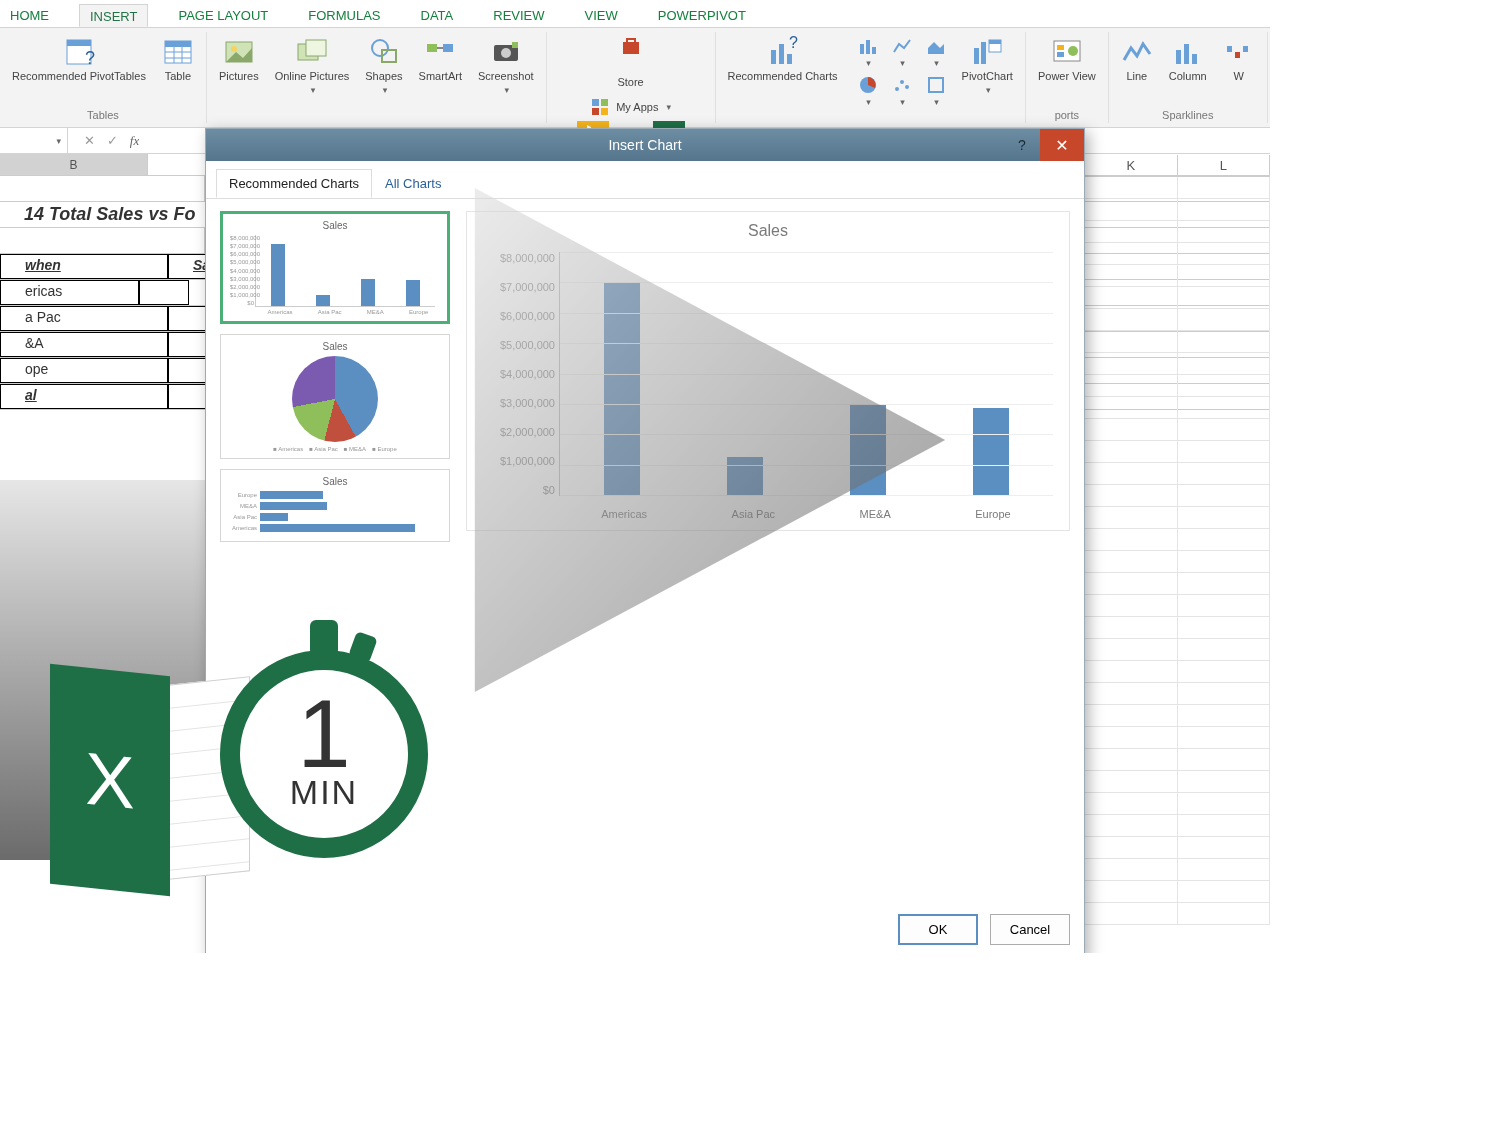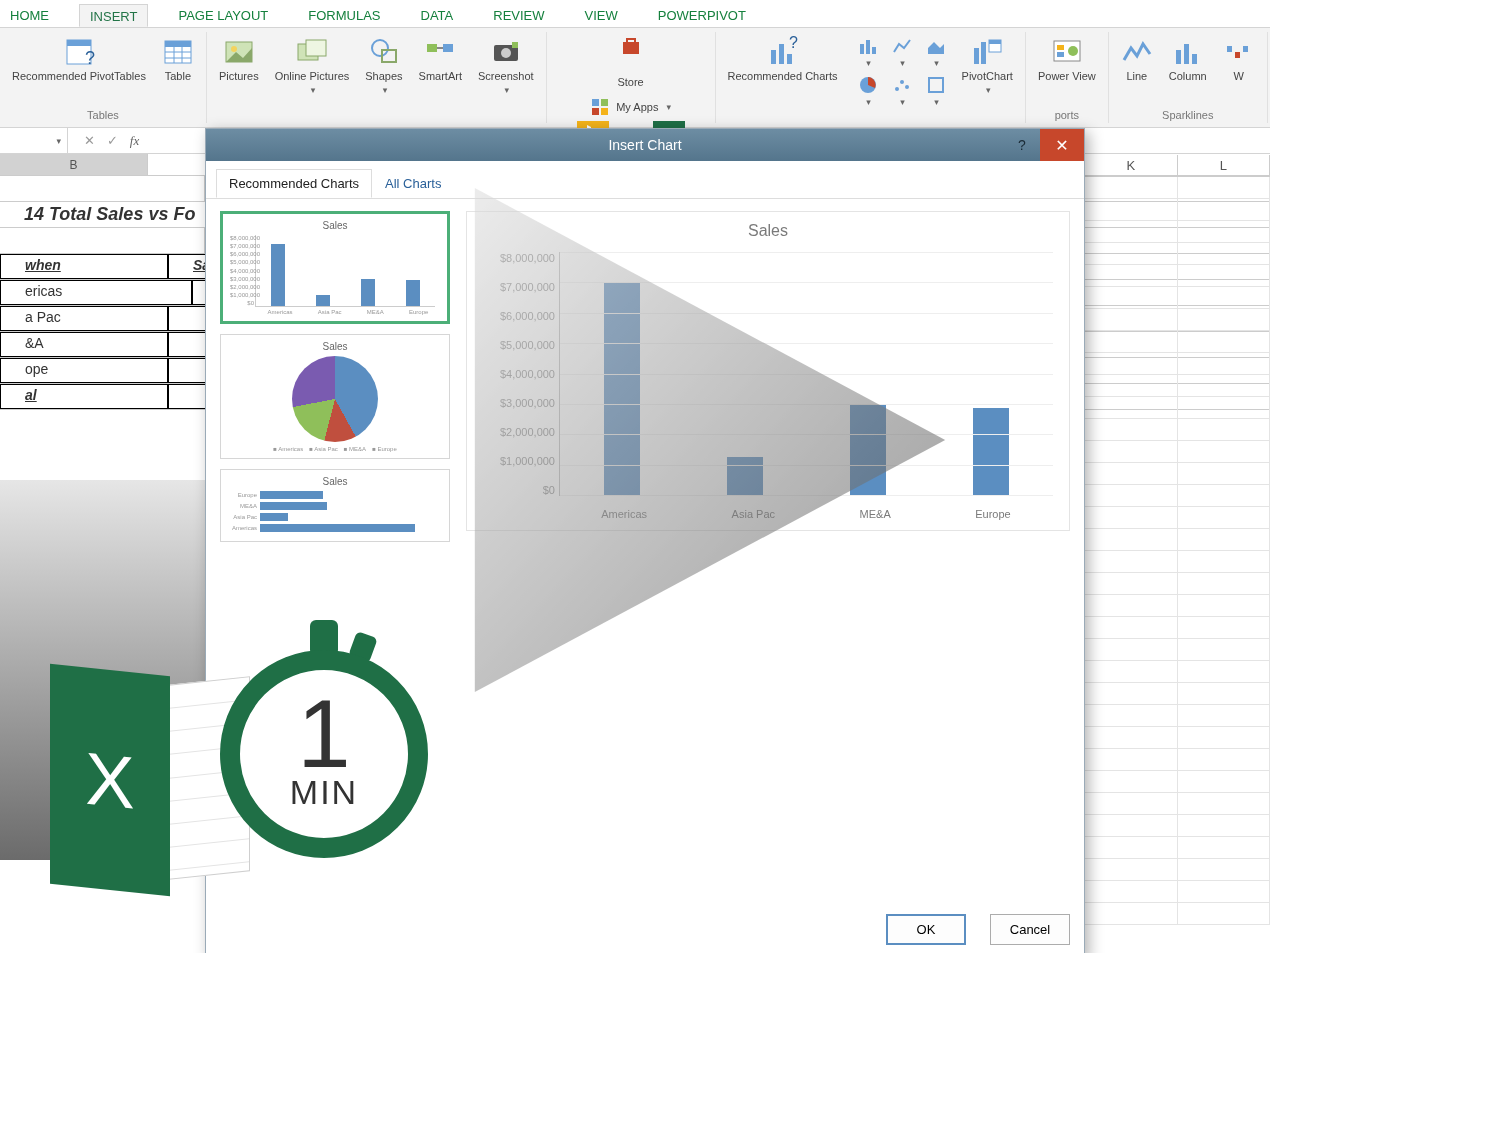--- a/index.html
+++ b/index.html
@@ -56,21 +56,21 @@
   .chartbox { border:1px solid #e4e4e4; padding:10px 14px 8px 14px; height:320px; position:relative;}
   .chartbox .ctitle { text-align:center; color:#7a7a7a; font-size:16px; margin-bottom:6px;}
   .axis { position:absolute; left:14px; top:40px; bottom:34px; width:74px; display:flex; flex-direction:column; justify-content:space-between; text-align:right; font-size:11px; color:#8a8a8a;}
   .plot { position:absolute; left:92px; right:16px; top:40px; bottom:34px; border-left:1px solid #bbb; border-bottom:1px solid #bbb;}
   .plot .grid { position:absolute; left:0; right:0; border-top:1px solid #eee;}
   .bars { position:absolute; left:0; right:0; bottom:0; top:0; display:flex; justify-content:space-around; align-items:flex-end;}
   .bar { width:36px; background:#5b8ec1;}
   .xlabels { position:absolute; left:92px; right:16px; bottom:10px; display:flex; justify-content:space-around; font-size:11px; color:#7a7a7a;}
   .desc { margin-top:10px; font-size:12px; color:#8a8a8a; line-height:1.5;}
   .dlg-buttons { position:absolute; right:14px; bottom:12px; display:flex; gap:12px;}
-  .dlg-btn { min-width:80px; padding:6px 12px; border:1px solid #acacac; background:#fdfdfd; cursor:pointer; font-size:13px;margin-left:12px;}
+  .dlg-btn { min-width:80px; padding:6px 12px; border:1px solid #acacac; background:#fdfdfd; cursor:pointer; font-size:13px;}
   .dlg-btn.primary { border:2px solid #5b8ec1;}
 
   
   .mini-col { display:flex; align-items:flex-end; justify-content:space-around; height:72px; border-left:1px solid #ccc; border-bottom:1px solid #ccc; margin:0 6px 2px 26px; position:relative;}
   .mini-col .mb { width:14px; background:#5b8ec1;}
   .mini-axis { position:absolute; left:-26px; top:0; bottom:0; width:24px; display:flex; flex-direction:column; justify-content:space-between; font-size:6px; color:#999; text-align:right;}
   .mini-labels { display:flex; justify-content:space-around; font-size:6px; color:#999; margin-left:26px;}
   .pie { width:86px; height:86px; border-radius:50%; margin:4px auto; background: conic-gradient(#5b8ec1 0 42%, #c04f3e 42% 54%, #8fbf5a 54% 72%, #7a5bb0 72% 100%);}
   .mini-bar-h { margin:0 6px 0 34px;}
   .mini-bar-h .row-h { display:flex; align-items:center; gap:3px; margin:3px 0;}
@@ -403,21 +403,21 @@
         <div class="cell" style="width:205px;border-right:none;">14 Total Sales vs Fo</div>
       </div>
     <div class="row">
         <div class="cell" style="width:205px"></div>
       </div>
     <div class="row hdr">
         <div class="cell" style="width:168px;border:1px solid #000">when</div>
         <div class="cell" style="width:37px;border:1px solid #000">Sal</div>
       </div>
     <div class="row">
-        <div class="cell" style="width:192px;border:1px solid #000">ericas</div>
+        <div class="cell" style="width:139px;border:1px solid #000">ericas</div>
         <div class="cell" style="width:37px;border:1px solid #000"></div>
       </div>
     <div class="row">
         <div class="cell" style="width:168px;border:1px solid #000">a Pac</div>
         <div class="cell" style="width:37px;border:1px solid #000"></div>
       </div>
     <div class="row">
         <div class="cell" style="width:168px;border:1px solid #000">&amp;A</div>
         <div class="cell" style="width:37px;border:1px solid #000"></div>
       </div>

